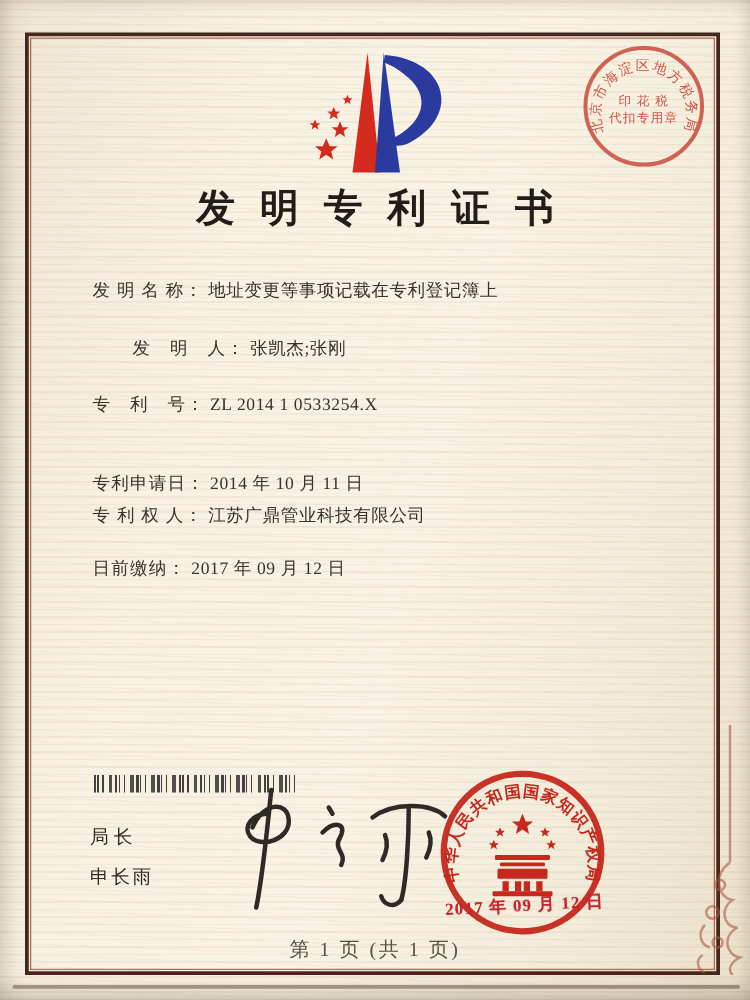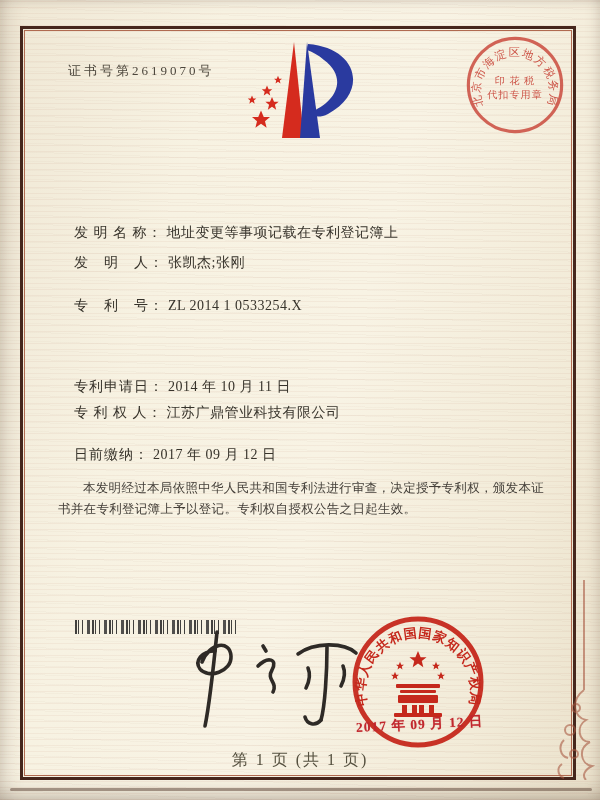--- a/index.html
+++ b/index.html
@@ -47,21 +47,21 @@
   .title{
     position:absolute;left:0;top:146px;width:600px;text-align:center;
     font-size:31px;font-weight:bold;color:#211d18;
     letter-spacing:20px;padding-left:20px;box-sizing:border-box;
   }
 
   .fields{position:absolute;left:74px;top:0;width:470px;}
   .field-row{position:absolute;left:0;white-space:nowrap;font-size:14px;color:#37332b;}
   .field-label{letter-spacing:1px;}
   .field-value{margin-left:4px;letter-spacing:.5px;}
-  .row-0{top:224px;} .row-1{top:254px;} .row-2{top:297px;text-align:right;}
+  .row-0{top:224px;} .row-1{top:270px;margin-left:32px;} .row-2{top:315px;text-align:right;}
   .row-3{top:378px;} .row-4{top:404px;} .row-5{top:446px;}
 
   .body-text{
     position:absolute;left:58px;top:478px;width:486px;
     font-size:12.5px;line-height:21px;color:#45403a;letter-spacing:.3px;
   }
   .body-text p{margin:0;text-indent:2em;text-align:justify;}
 
   .barcode{
     position:absolute;left:75px;top:620px;width:162px;height:14px;
@@ -95,21 +95,20 @@
 </head>
 <body>
 
 <div class="photo">
   <div class="guilloche"></div>
 
   <div class="frame">
     <div class="frame-inner"></div>
   </div>
 
-  <div class="cert-no">证书号第2619070号</div>
 
   <svg class="logo" width="130" height="114" viewBox="0 0 130 114">
     <g fill="#d52b1e">
       <path transform="translate(42,46) scale(0.42)" d="M0,-10 L2.9,-3.1 L9.5,-3.1 L4.2,1.2 L5.9,8.1 L0,4 L-5.9,8.1 L-4.2,1.2 L-9.5,-3.1 L-2.9,-3.1 Z"></path>
       <path transform="translate(31,57) scale(0.55)" d="M0,-10 L2.9,-3.1 L9.5,-3.1 L4.2,1.2 L5.9,8.1 L0,4 L-5.9,8.1 L-4.2,1.2 L-9.5,-3.1 L-2.9,-3.1 Z"></path>
       <path transform="translate(16,66) scale(0.45)" d="M0,-10 L2.9,-3.1 L9.5,-3.1 L4.2,1.2 L5.9,8.1 L0,4 L-5.9,8.1 L-4.2,1.2 L-9.5,-3.1 L-2.9,-3.1 Z"></path>
       <path transform="translate(36,70) scale(0.70)" d="M0,-10 L2.9,-3.1 L9.5,-3.1 L4.2,1.2 L5.9,8.1 L0,4 L-5.9,8.1 L-4.2,1.2 L-9.5,-3.1 L-2.9,-3.1 Z"></path>
       <path transform="translate(25,86) scale(0.95)" d="M0,-10 L2.9,-3.1 L9.5,-3.1 L4.2,1.2 L5.9,8.1 L0,4 L-5.9,8.1 L-4.2,1.2 L-9.5,-3.1 L-2.9,-3.1 Z"></path>
     </g>
     <polygon points="58,8 46,104 68,104" fill="#d52b1e"></polygon>
@@ -122,20 +121,21 @@
       <path id="taxArc" d="M 22,73 A 33,33 0 1 1 78,73" fill="none"></path>
     </defs>
     <circle cx="50" cy="50" r="44" fill="none" stroke="#c5382c" stroke-width="3" opacity=".9"></circle>
     <text font-size="10.5" fill="#c5382c" letter-spacing="1.5" font-family="'Liberation Serif',serif">
       <textPath href="#taxArc" startOffset="50%" text-anchor="middle">北京市海淀区地方税务局</textPath>
     </text>
     <text x="50" y="49" text-anchor="middle" font-size="9.5" fill="#c5382c" letter-spacing="1">印 花 税</text>
     <text x="50" y="62" text-anchor="middle" font-size="9.5" fill="#c5382c" letter-spacing="1">代扣专用章</text>
   </svg>
 
+  <div class="title">发明专利证书</div>
 
   <div class="fields">
     <div class="field-row row-0">
       <span class="field-label">发 明 名 称：</span><span class="field-value">地址变更等事项记载在专利登记簿上</span>
     </div>
     <div class="field-row row-1">
       <span class="field-label">发　明　人：</span><span class="field-value">张凯杰;张刚</span>
     </div>
     <div class="field-row row-2">
       <span class="field-label">专　利　号：</span><span class="field-value">ZL 2014 1 0533254.X</span>
@@ -145,25 +145,28 @@
     </div>
     <div class="field-row row-4">
       <span class="field-label">专 利 权 人：</span><span class="field-value">江苏广鼎管业科技有限公司</span>
     </div>
     <div class="field-row row-5">
       <span class="field-label">日前缴纳：</span><span class="field-value">2017 年 09 月 12 日</span>
     </div>
   </div>
 
   <div class="body-text">
-    <p>本发明经过本局依照中华人民共和国专利法进行审查，决定授予专利权，颁发本证书并在专利登记簿上予以登记。专利权自授权公告之日起生效。</p>
   </div>
 
   <div class="barcode"></div>
 
+  <div class="director">
+    <div>局长</div>
+    <div class="line2">申长雨</div>
+  </div>
 
   <svg class="signature" width="220" height="110" viewBox="0 0 220 110">
     <g fill="none" stroke="#2e2a26" stroke-width="3.6" stroke-linecap="round" stroke-linejoin="round">
       <path d="M52,40 C60,20 80,18 81,34 C82,50 58,57 50,47 C44,39 52,29 65,29"></path>
       <path d="M67,10 C64,40 60,80 55,104"></path>
       <path d="M113,24 l3,5"></path>
       <path d="M108,44 C118,34 128,37 122,48 C116,58 128,60 123,70"></path>
       <path d="M148,32 C164,20 194,20 206,31"></path>
       <path d="M177,25 C177,50 175,84 171,98"></path>
       <path d="M158,46 C161,53 159,60 156,66"></path>

